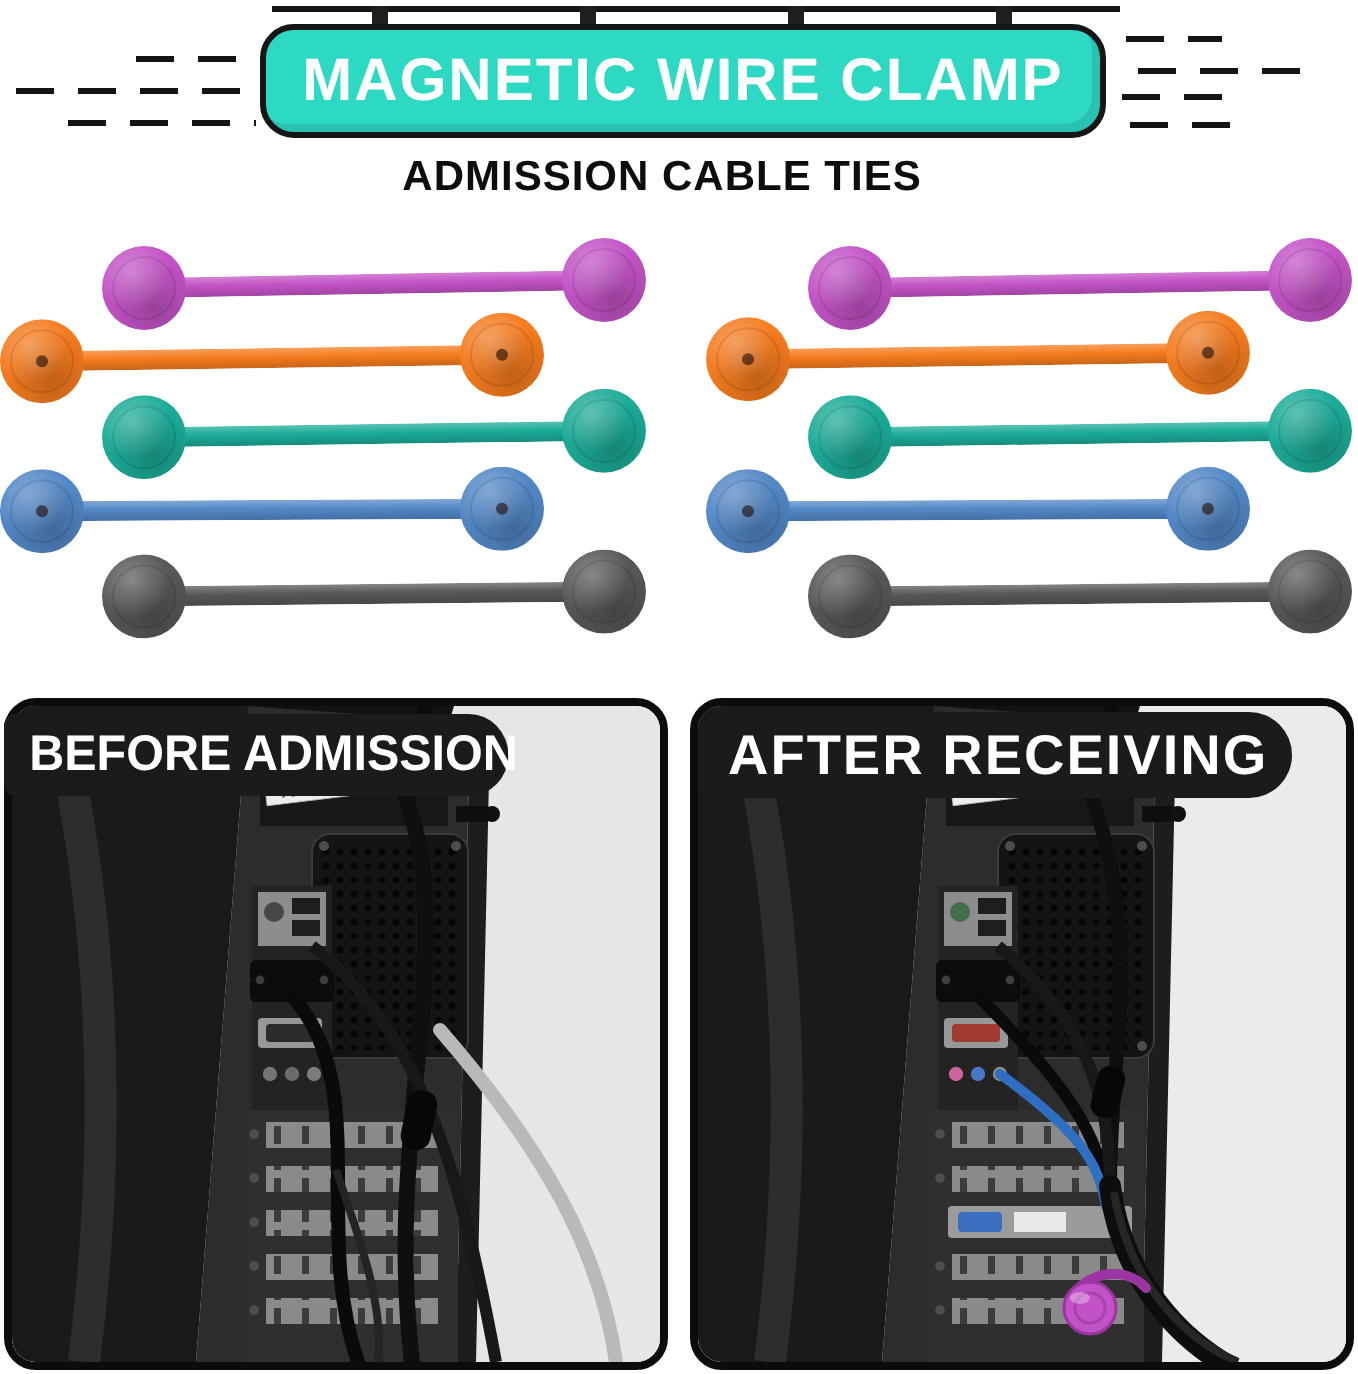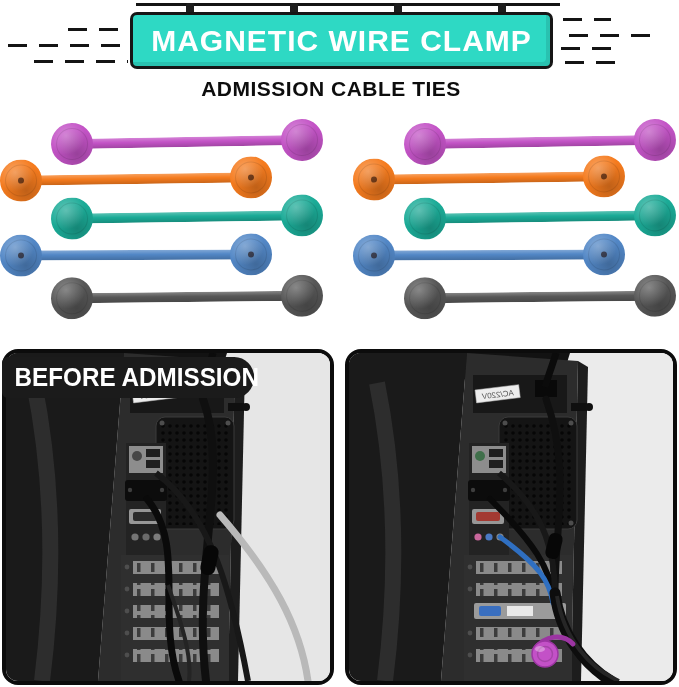--- a/index.html
+++ b/index.html
@@ -7,21 +7,21 @@
   #page {
     position:relative; width:679px; height:687px; background:#fff;
     font-family:"Liberation Sans", sans-serif; overflow:hidden;
   }
 
   
   .rail { position:absolute; left:136px; top:3px; width:424px; height:3px; background:#141414; }
   .clip { position:absolute; top:3px; width:8px; height:14px; background:#1e1e1e; border-radius:2px; }
   .banner {
     position:absolute; left:130px; top:12px; width:423px; height:57px;
-    background:var(--banner-bg,#2ed9c4); border:3px solid #161616; border-radius:7px;
+    background:var(--banner-bg,#2ed9c4); border:3px solid #161616; border-radius:17px;
     display:flex; align-items:center; justify-content:center;
     box-shadow: inset -4px -4px 0 rgba(0,0,0,.10);
   }
   .banner-title { font-size:30px; font-weight:bold; color:#ffffff; letter-spacing:1px; }
   .subtitle {
     position:absolute; left:0; top:77px; width:662px; text-align:center;
     font-size:21px; font-weight:bold; color:#0d0d0d; letter-spacing:.5px;
   }
   .dash { position:absolute; height:3px;
     background:repeating-linear-gradient(90deg,#141414 0 19px,transparent 19px 31px); }
@@ -297,14 +297,15 @@
         <path d="M186 296 C196 282 214 280 224 291" stroke="#9c35a2" stroke-width="5" fill="none" stroke-linecap="round"></path>
         <circle cx="196" cy="301" r="13" fill="#c351c7"></circle>
         <circle cx="196" cy="301" r="13" fill="none" stroke="#9c35a2" stroke-width="1.5"></circle>
         <circle cx="196" cy="301" r="7.5" fill="none" stroke="rgba(0,0,0,0.15)" stroke-width="1.5"></circle>
         <ellipse cx="191" cy="296" rx="5" ry="3" fill="rgba(255,255,255,0.35)"></ellipse>
       </g>
     </svg>
   </div>
 
   <div class="photo-label" id="before-label">BEFORE ADMISSION</div>
+  <div class="photo-label" id="after-label">AFTER RECEIVING</div>
 
 </div>
 
 </body></html>

